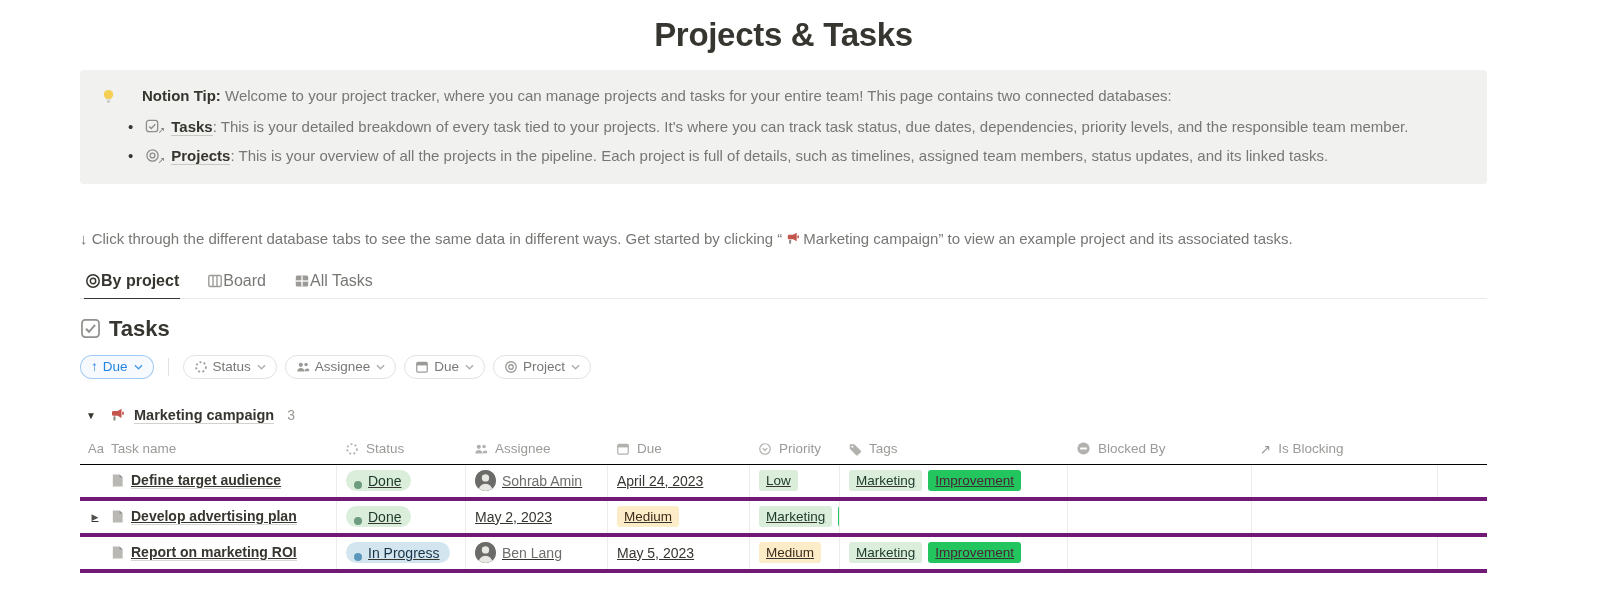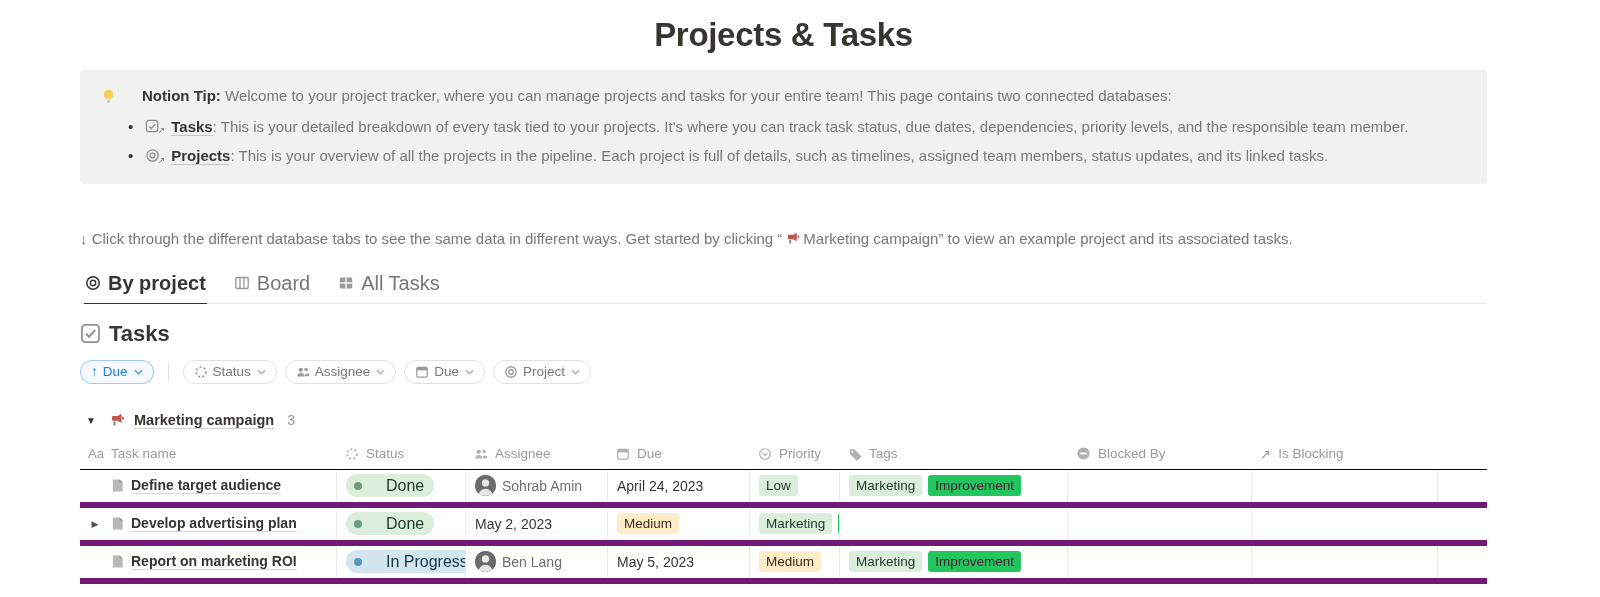--- a/index.html
+++ b/index.html
@@ -20,21 +20,21 @@
   .link-icon-wrap { position:relative; display:inline-flex; width:18px; height:16px; flex:0 0 auto; margin-top:3px; }
   .link-arrow { position:absolute; right:-2px; bottom:-3px; font-size:9px; color:#787774; }
 
   
   .instruction { margin-top:46px; font-size:15px; color:#787774; }
   .instruction .camp-link { color:#787774; cursor:pointer; }
   .instr-icon { display:inline-block; vertical-align:-2px; margin:0 3px; }
 
   
   .tabs { margin-top:18px; display:flex; gap:26px; border-bottom:1px solid #e9e9e7; padding:0 4px; }
-  .tab { display:flex; align-items:center; gap:7px; font-size:20px; padding:5px 1px 8px; color:#787774; font-weight:500; cursor:pointer;justify-content:flex-end; }
+  .tab { display:flex; align-items:center; font-size:16px; padding:5px 1px 8px; color:#787774; font-weight:500; cursor:pointer;justify-content:flex-end; }
   .tab.active { color:#37352f; font-weight:600; border-bottom:1.5px solid #37352f; margin-bottom:-1px; }
 
   
   .db-title { margin-top:17px; display:flex; align-items:center; gap:8px; }
   .db-title .title-text { font-size:22px; font-weight:700; }
 
   
   .chips { margin-top:13px; display:flex; align-items:center; gap:8px; }
   .chip { display:inline-flex; align-items:center; gap:5px; height:24px; padding:0 10px;
     border:1px solid #e3e2e0; border-radius:14px; font-size:13.5px; color:#787774; cursor:pointer; background:#fff; }
@@ -46,30 +46,30 @@
   .group-header { margin-top:28px; display:flex; align-items:center; gap:9px; padding-left:6px; }
   .group-toggle { font-size:10px; color:#37352f; cursor:pointer; width:14px; }
   .group-name { font-size:14.5px; font-weight:600; border-bottom:1px solid #d3d1cb; cursor:pointer; }
   .group-count { font-size:14px; color:#9b9a97; margin-left:4px; }
 
   
   .tbl { margin-top:10px; }
   .t-row { display:grid; grid-template-columns:257px 129px 142px 142px 90px 228px 184px 186px 49px; }
   .t-head .cell { height:30px; display:flex; align-items:center; gap:7px; font-size:13.5px; color:#9b9a97; padding:0 8px; cursor:pointer; }
   .t-head { border-bottom:1px solid #000000; }
-  .t-body .t-row { border-bottom:6px solid #701a75; }
+  .t-body .t-row { border-bottom:4px solid #701a75;text-decoration:underline; }
   .t-body .cell { height:32px; display:flex; align-items:center; gap:6px; padding:0 9px; border-right:1px solid #edece9; font-size:14px; overflow:hidden; white-space:nowrap; }
   .t-body .cell:last-child { border-right:none; }
   .cell.task { padding-left:6px; }
   .toggle-slot { width:18px; flex:0 0 auto; font-size:9px; color:#51504c; text-align:center; cursor:pointer; }
   .task-link { font-weight:600; font-size:14px; color:#37352f; border-bottom:1px solid #d9d8d4; cursor:pointer; }
   .assignee-name { color:#6f6e6a; font-size:14px; }
   .due-date { color:#37352f; font-size:14px; }
 
-  .pill { display:inline-flex; align-items:center; gap:24px; border-radius:20px; padding:2.5px 10px 2.5px 8px; font-size:16px; cursor:pointer; }
+  .pill { display:inline-flex; align-items:flex-end; gap:6px; border-radius:20px; padding:2.5px 10px 2.5px 8px; font-size:14px; cursor:pointer; }
   .pill .dot { width:8px; height:8px; border-radius:50%; flex:0 0 auto; }
   .bg-green { background:#dbeddb; color:#1c3829; }
   .bg-blue { background:#d3e5ef; color:#183347; }
   .bg-yellow { background:#fdecc8; color:#402c1b; }
   .bg-pink { background:#22c55e; color:#4c2337; }
   .dot-green { background:#6c9b7d; }
   .dot-blue { background:#5b97bd; }
   .tagchip { display:inline-block; border-radius:3px; padding:3px 7px; font-size:13.5px; cursor:pointer; }
 
   .avatar { width:21px; height:21px; border-radius:50%; background:#7a7a77; flex:0 0 auto; overflow:hidden; position:relative; }

